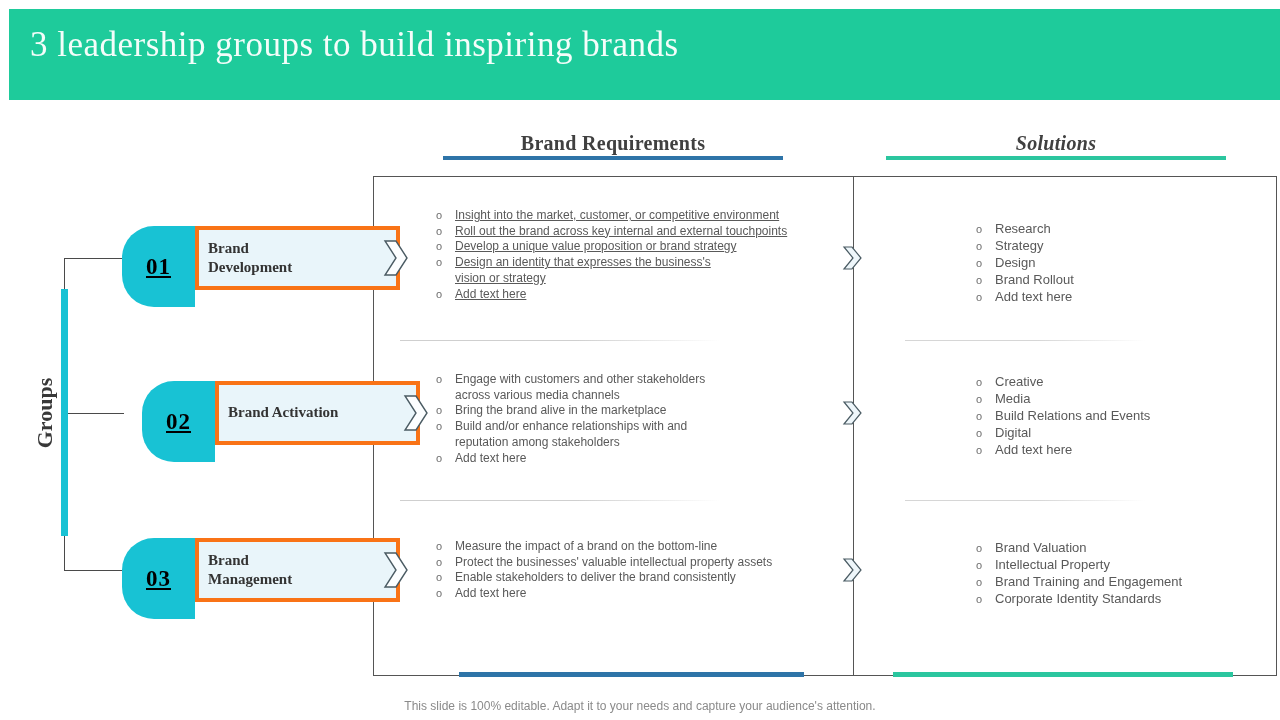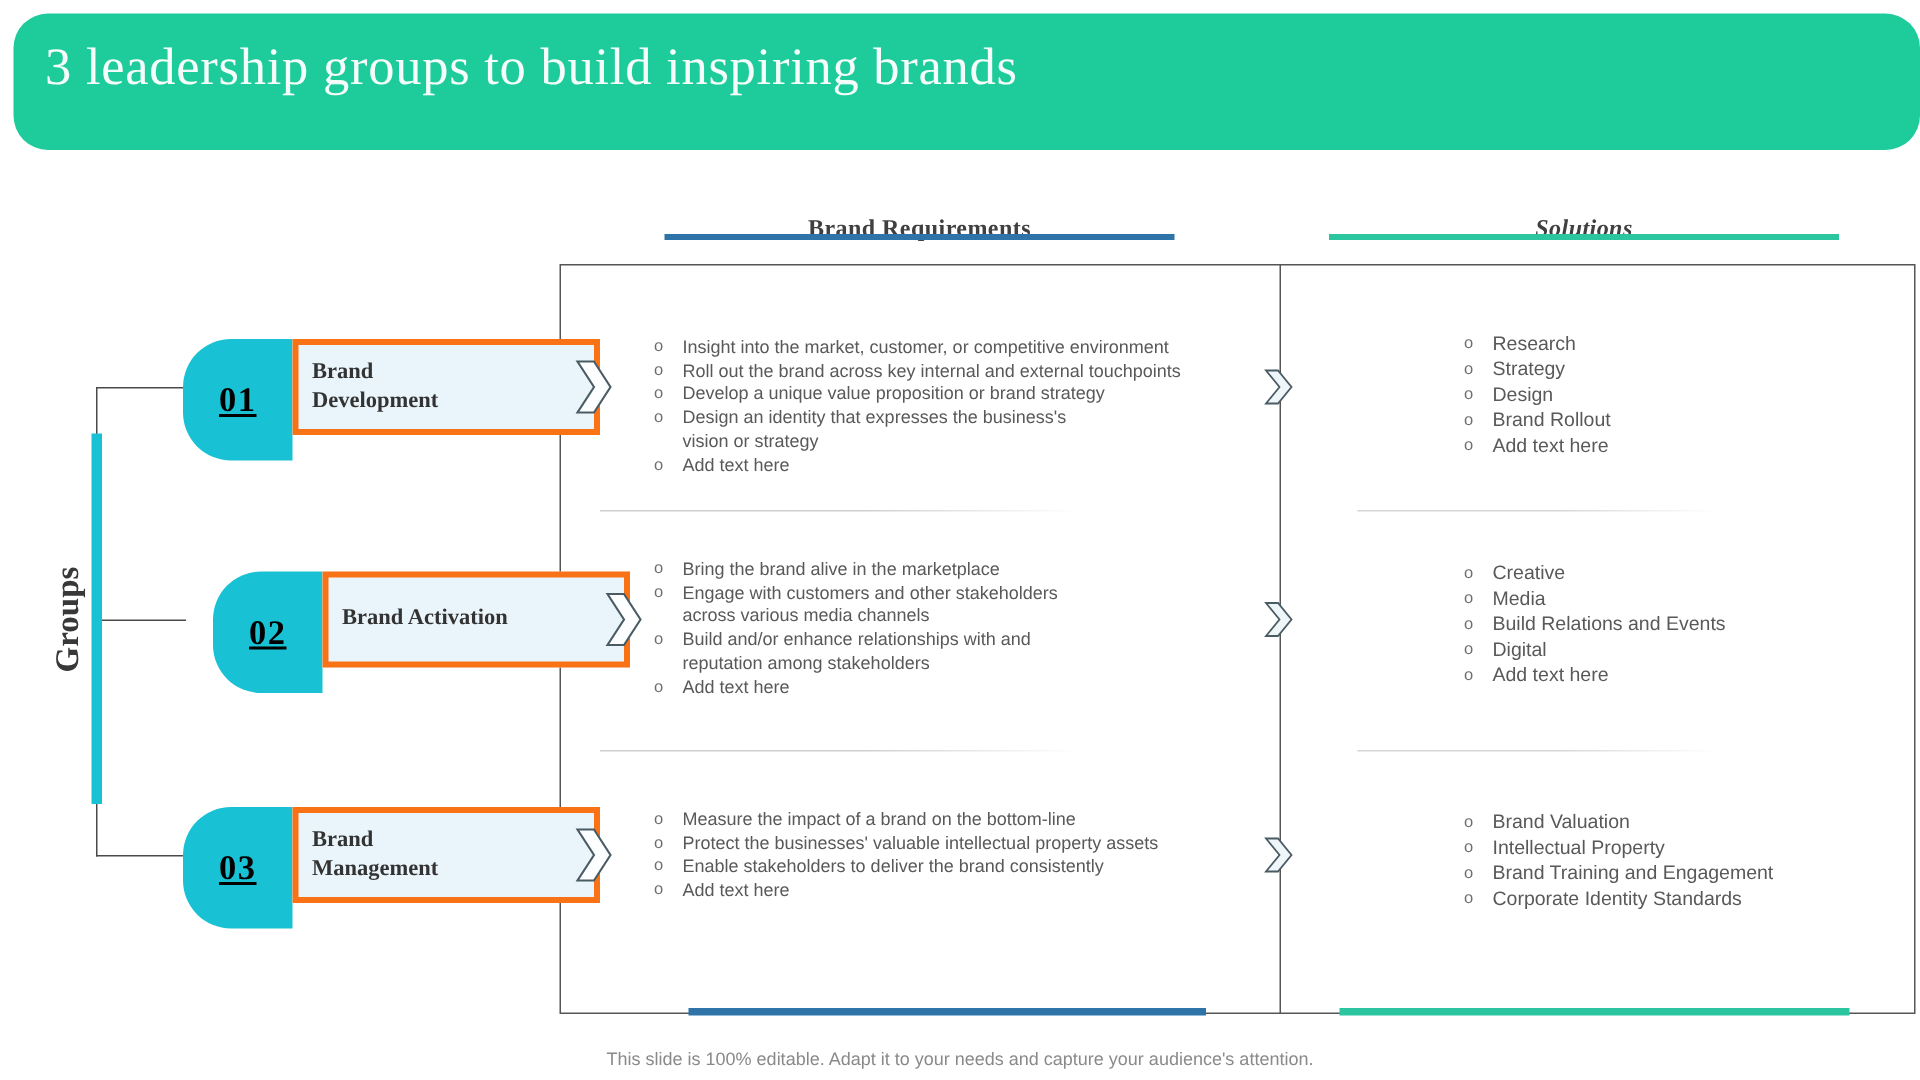--- a/index.html
+++ b/index.html
@@ -1,30 +1,30 @@
 <!DOCTYPE html>
 <html><head>
 <meta charset="utf-8">
 <style>
   * { margin:0; padding:0; box-sizing:border-box; }
   html,body { width:1280px; height:720px; background:#ffffff; overflow:hidden;
               font-family:"Liberation Sans", sans-serif; }
   .stage { position:relative; width:1280px; height:720px; background:#fff; }
 
   
-  .header { position:absolute; left:9px; top:9px; right:0; height:91px; background:#1ECB9B;border-radius:23px; }
+  .header { position:absolute; left:9px; top:9px; right:0; height:91px; background:#1ECB9B; }
   .header-title { position:absolute; left:21px; top:16px; color:#f4fdfa;
                   font-family:"Liberation Serif", serif; font-size:35px; font-weight:400;
                   letter-spacing:0.5px; white-space:nowrap; }
   .header-sub { position:absolute; left:22px; top:74px; color:#ffffff;
                 font-size:11px; font-weight:700; letter-spacing:0.1px; white-space:nowrap; }
 
   
-  .col-title { position:absolute; top:144px; width:340px; text-align:center;
-               font-family:"Liberation Serif", serif; font-size:16px; font-weight:700;
+  .col-title { position:absolute; top:132px; width:340px; text-align:center;
+               font-family:"Liberation Serif", serif; font-size:20px; font-weight:700;
                color:#404040; letter-spacing:0.3px; }
   .col-title.req { left:443px; }
   .col-title.sol { left:886px;font-style:italic; }
   .underline { position:absolute; top:156px; height:4px; }
   .underline.req { left:443px; width:340px; background:#2E74A8; }
   .underline.sol { left:886px; width:340px; background:#2BC69F; }
 
   
   .main-box { position:absolute; left:373px; top:176px; width:904px; height:500px;
               border:1px solid #555555; background:#ffffff; }
@@ -65,21 +65,21 @@
   
   .mid-chev { position:absolute; left:842px; }
   .mid-chev.c1 { top:245px; } .mid-chev.c2 { top:400px; } .mid-chev.c3 { top:557px; }
 
   
   ul.blist { position:absolute; list-style:none; color:#595959; }
   ul.blist li { position:relative; padding-left:22px; white-space:pre-line; }
   ul.blist li::before { content:"o"; position:absolute; left:3px; top:0px;
                         font-size:11px; color:#6e6e6e; }
   ul.req-list { left:433px; width:412px; font-size:12px; line-height:15.7px; }
-  ul.req-list.g1 { top:224px; } ul.req-list.g2 { top:372px; } ul.req-list.g3 { top:539px; }
+  ul.req-list.g1 { top:208px;text-decoration:underline; } ul.req-list.g2 { top:372px; } ul.req-list.g3 { top:539px; }
   ul.sol-list { left:973px; width:295px; font-size:13px; line-height:16.9px; }
   ul.sol-list.g1 { top:221px; } ul.sol-list.g2 { top:374px; } ul.sol-list.g3 { top:540px; }
 
   
   .footer { position:absolute; left:0; right:0; top:699px; text-align:center;
             font-size:12px; color:#8a8a8a; }
 </style>
 </head>
 <body>
 
@@ -152,23 +152,23 @@
 
   <ul class="blist req-list g1">
     <li>Insight into the market, customer, or competitive environment</li>
     <li>Roll out the brand across key internal and external touchpoints</li>
     <li>Develop a unique value proposition or brand strategy</li>
     <li>Design an identity that expresses the business's
 vision or strategy</li>
     <li>Add text here</li>
   </ul>
   <ul class="blist req-list g2">
-    <li>Bring the brand alive in the marketplace</li>
     <li>Engage with customers and other stakeholders
 across various media channels</li>
+    <li>Bring the brand alive in the marketplace</li>
     <li>Build and/or enhance relationships with and
 reputation among stakeholders</li>
     <li>Add text here</li>
   </ul>
   <ul class="blist req-list g3">
     <li>Measure the impact of a brand on the bottom-line</li>
     <li>Protect the businesses' valuable intellectual property assets</li>
     <li>Enable stakeholders to deliver the brand consistently</li>
     <li>Add text here</li>
   </ul>

